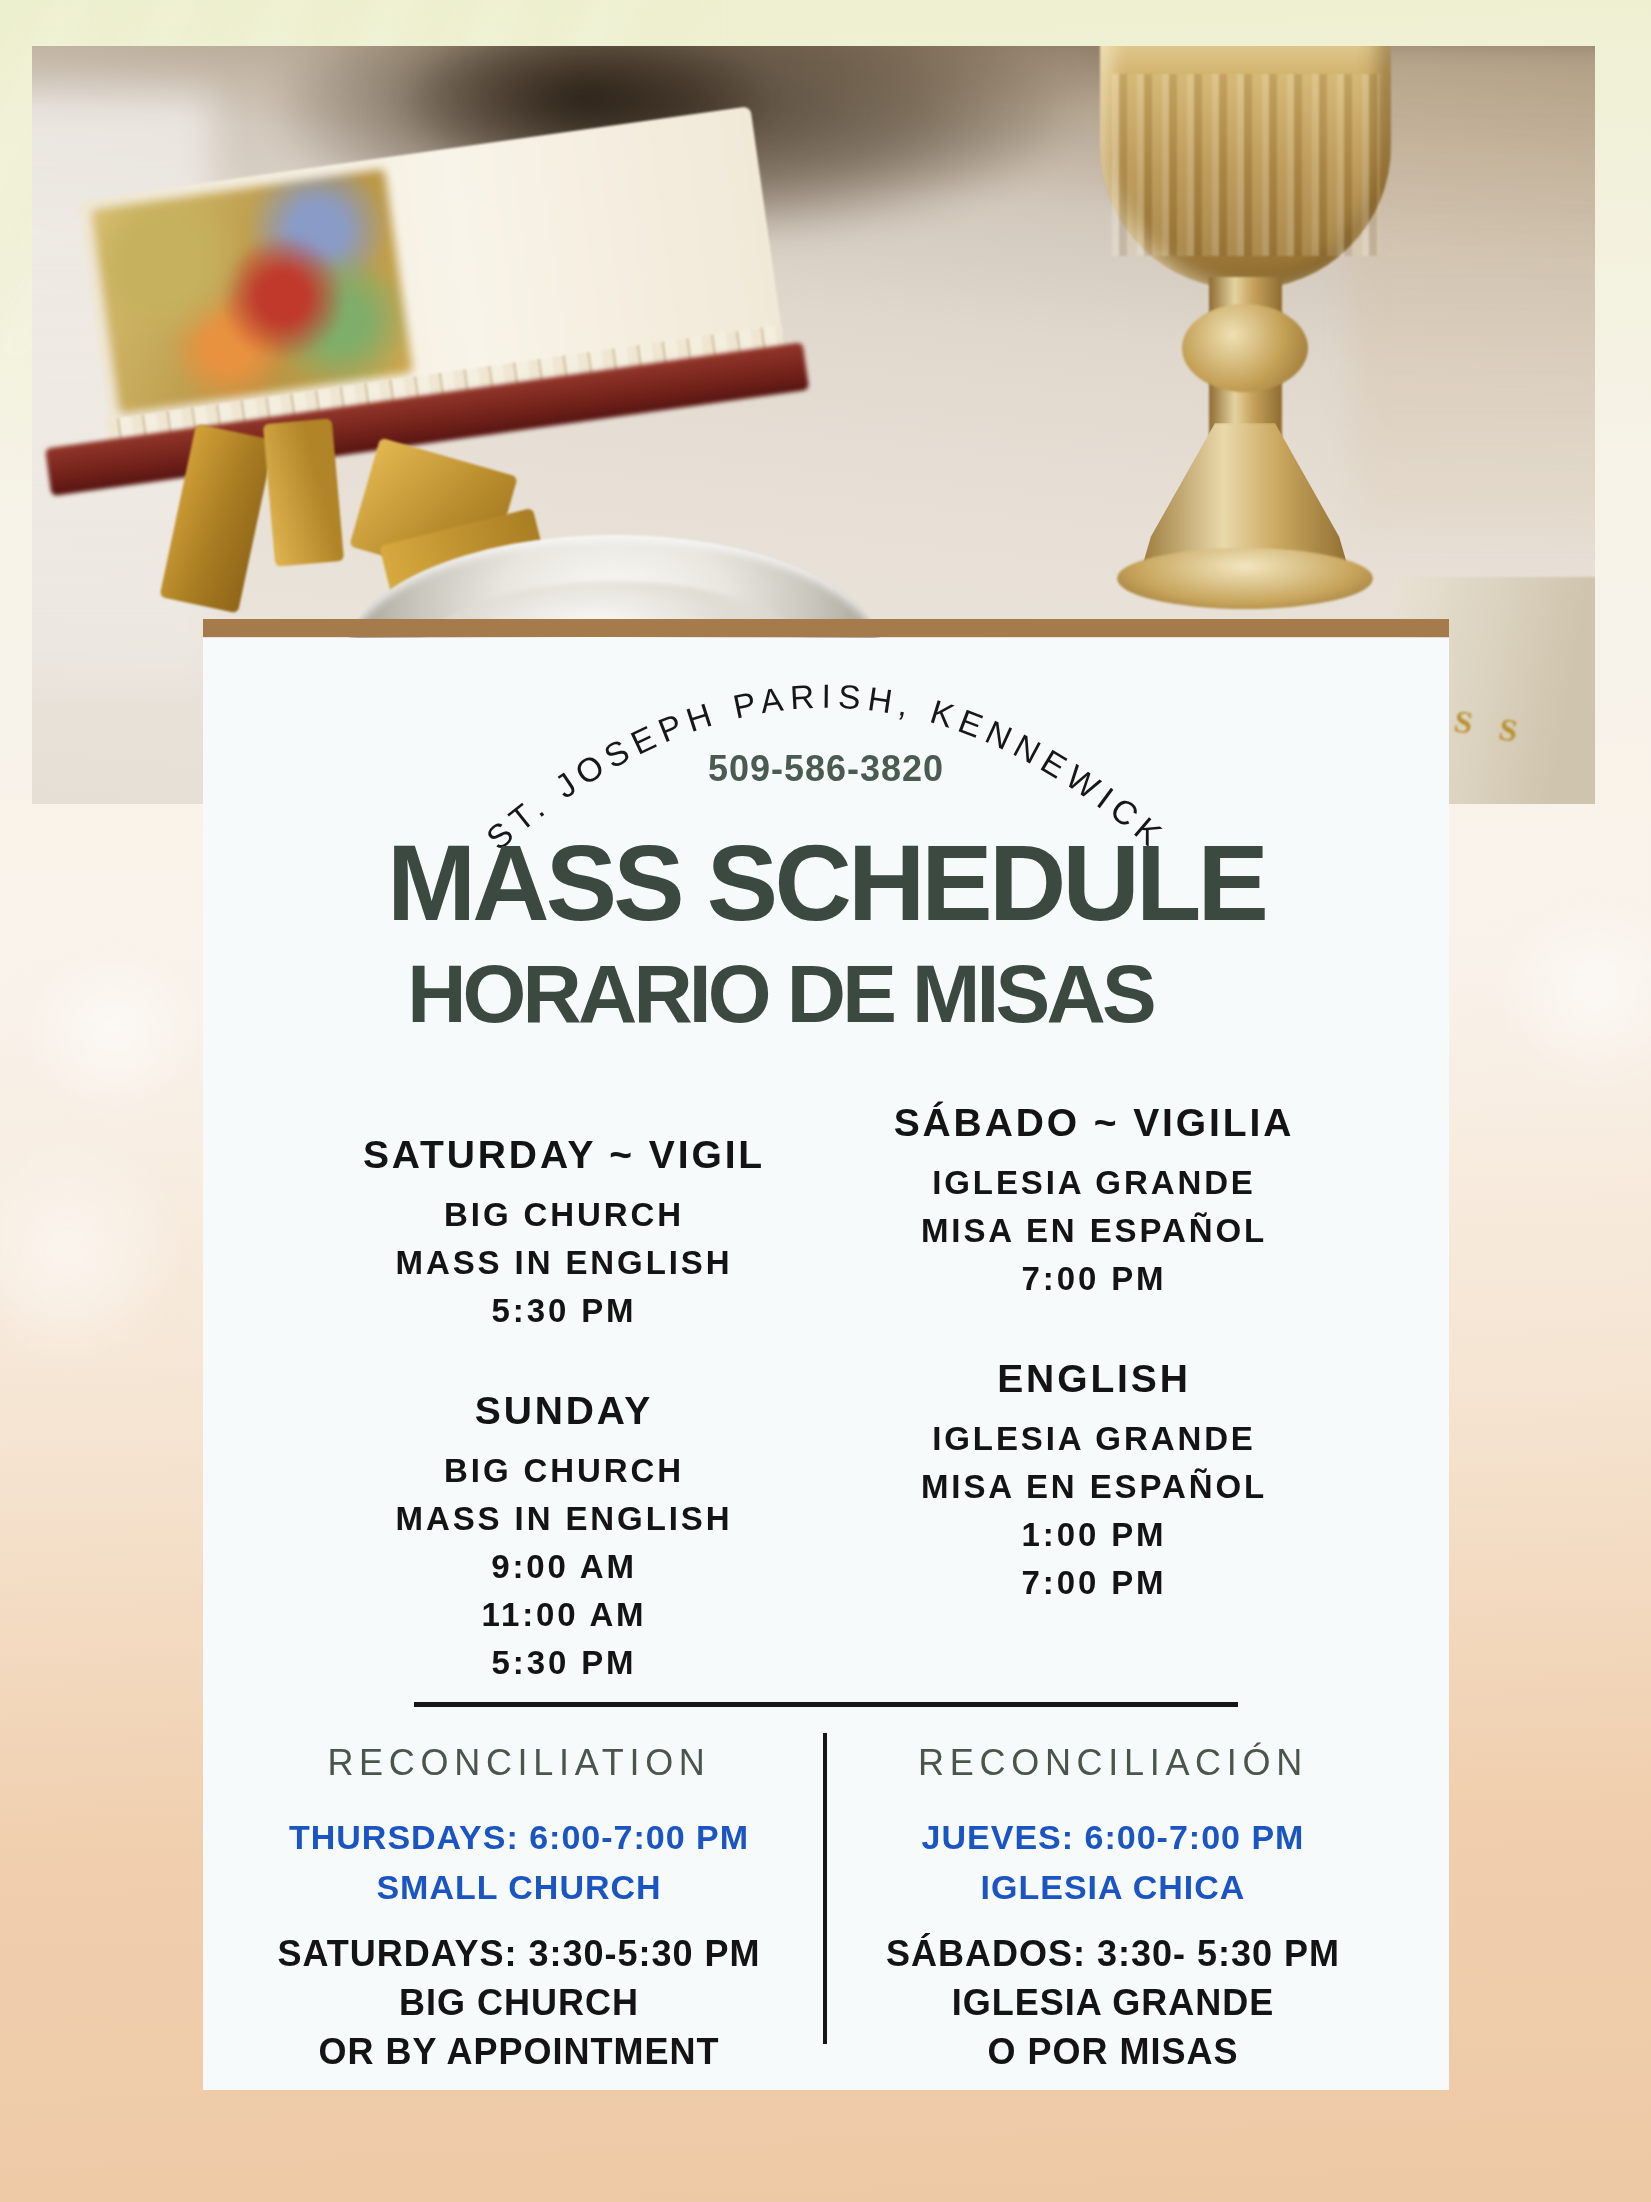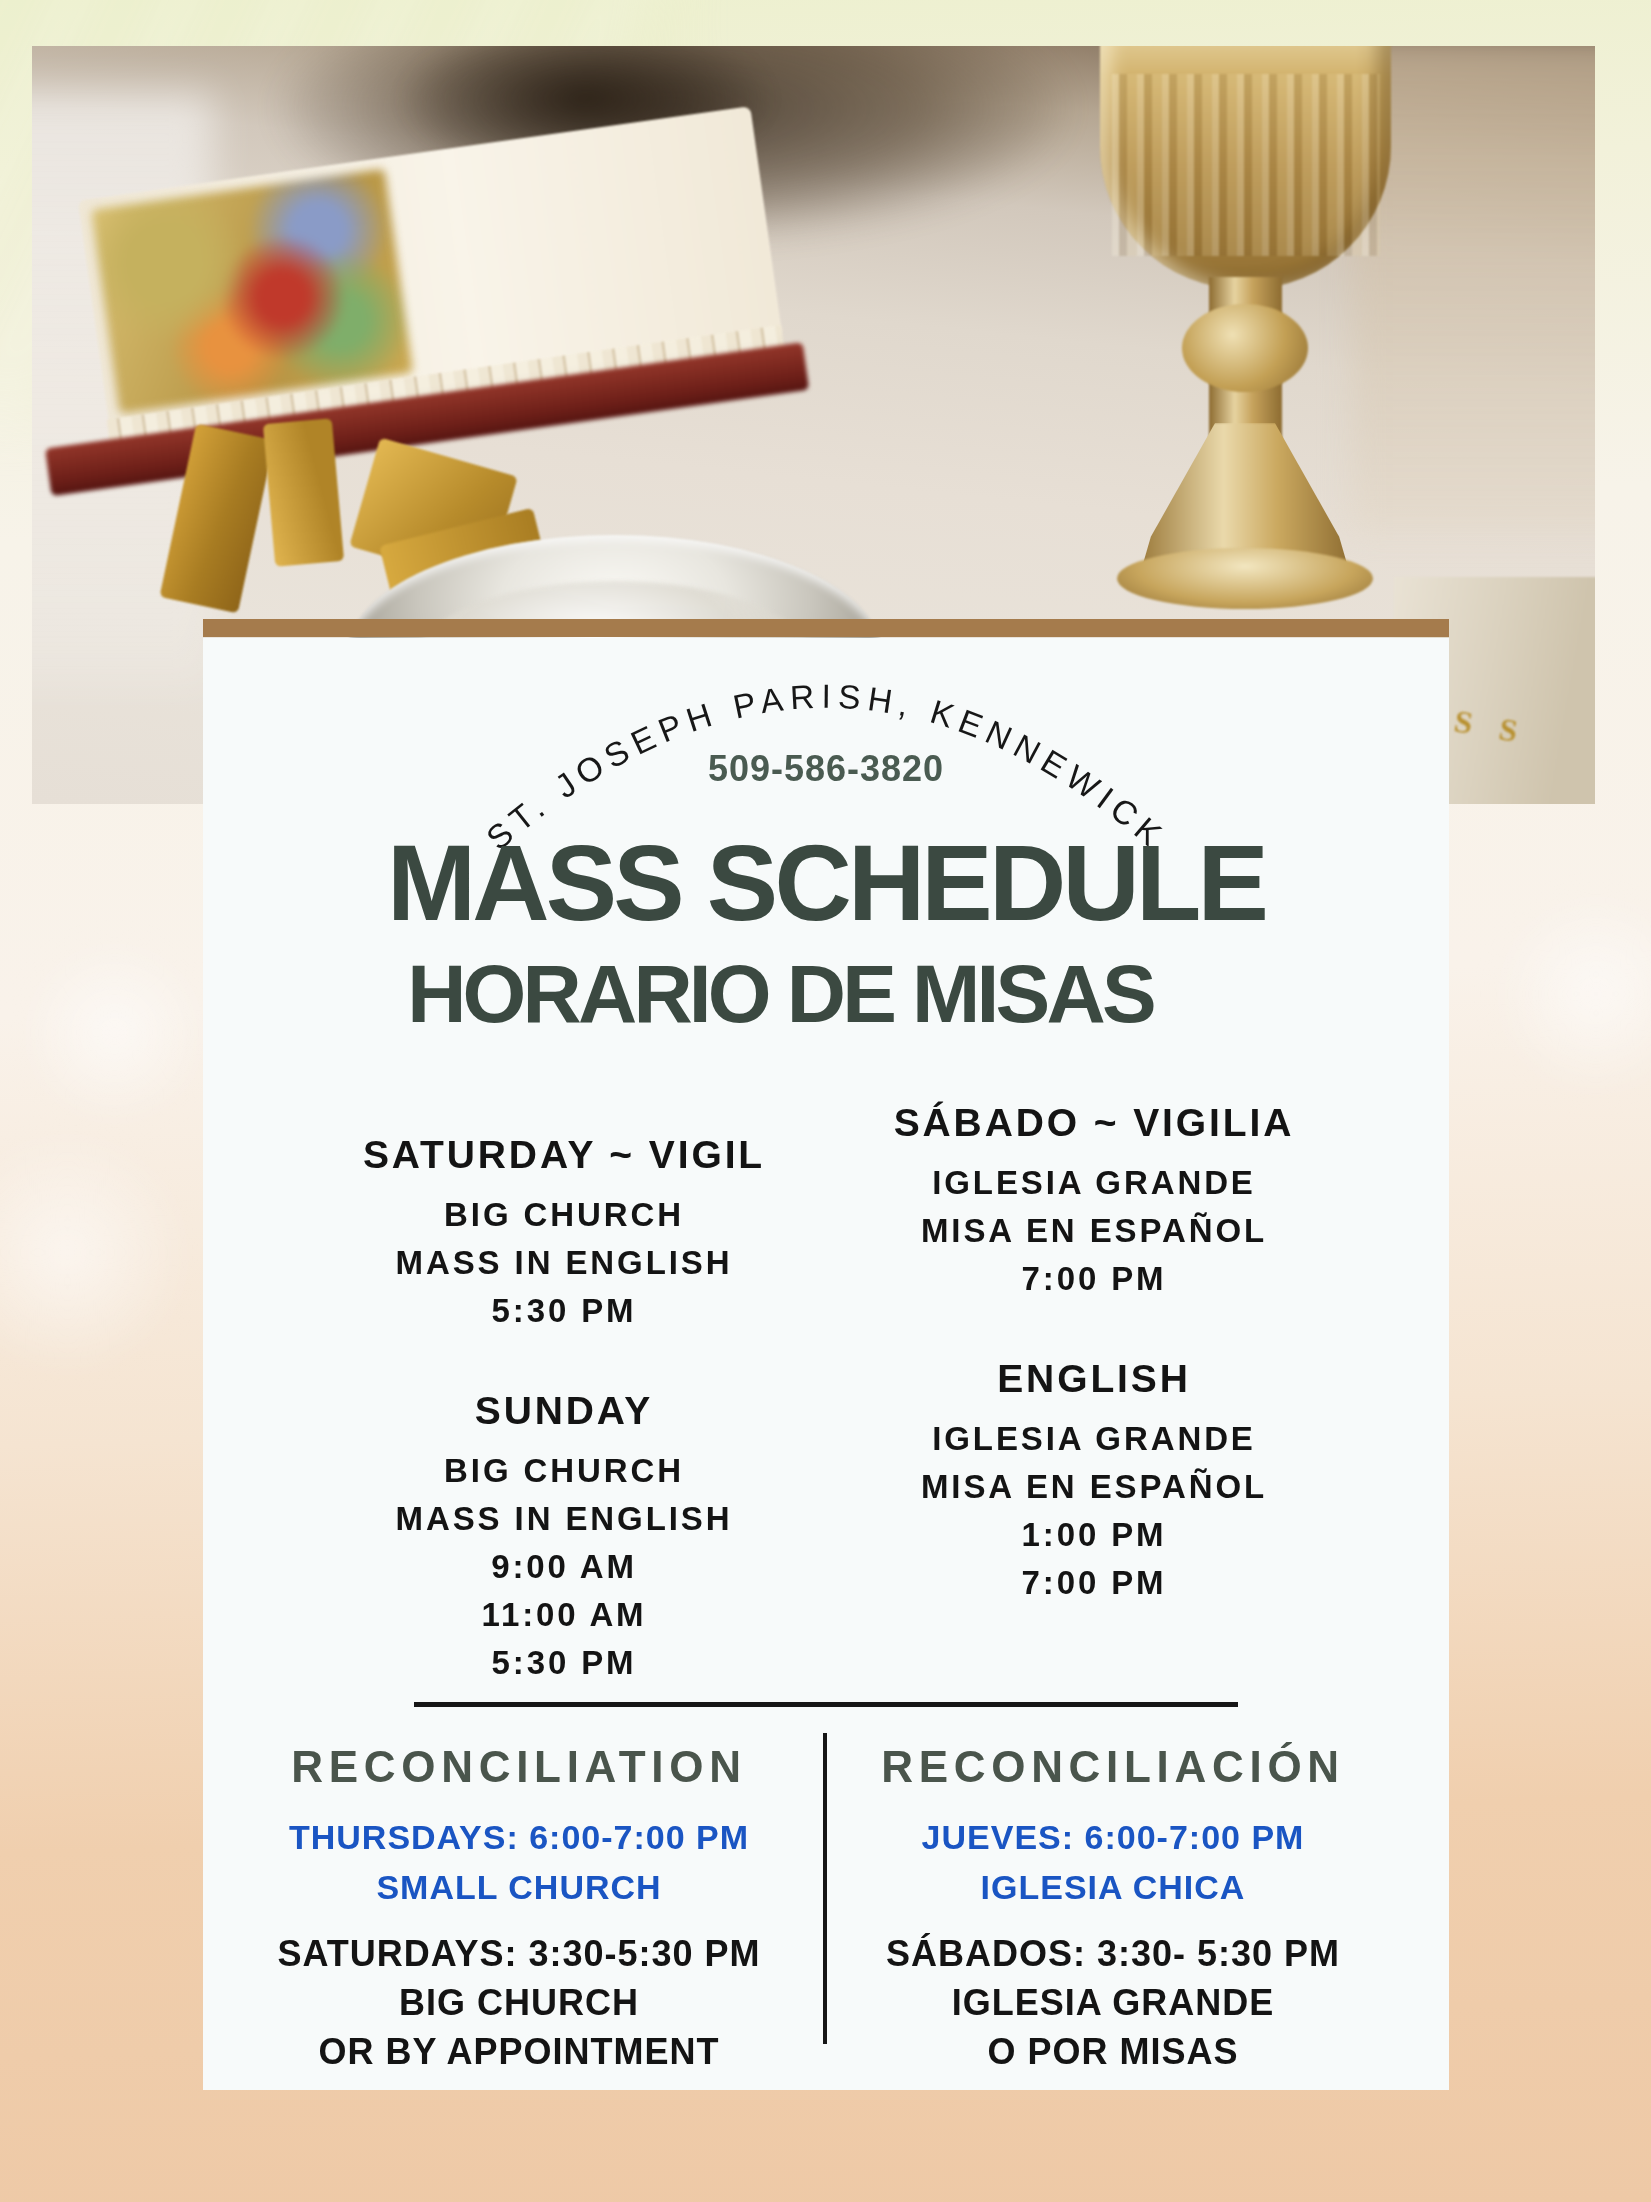--- a/index.html
+++ b/index.html
@@ -85,21 +85,21 @@
   .col-en{left:277px;width:574px;margin-top:32px;}
   .col-es{left:807px;width:574px;}
   .hdr-row1{top:1101px;}
   .lines-row1{top:1159px;}
   .hdr-row2{top:1357px;}
   .lines-row2{top:1415px;}
   .divider-h{position:absolute;left:414px;top:1702px;width:824px;height:4.8px;background:#161616;}
   .divider-v{position:absolute;left:823px;top:1733px;width:3.8px;height:311px;background:#161616;}
   .bcol-en{left:232px;width:574px;}
   .bcol-es{left:826px;width:574px;}
-  .recon-header{top:1742px;font-size:44px;font-weight:700;letter-spacing:5.7px;color:#4a554c;}
+  .recon-header{top:1742px;font-size:36px;font-weight:400;letter-spacing:5.7px;color:#4a554c;}
   .recon-blue{top:1812px;font-size:34px;font-weight:700;letter-spacing:1px;line-height:50px;color:#1a55c3;}
   .recon-black{top:1929px;font-size:36px;font-weight:700;letter-spacing:1px;line-height:49px;color:#141414;}
 </style>
 </head>
 <body>
 
 <div class="streak"></div>
 <div class="bokeh" style="left:19px;top:937px;width:191px;height:191px;"></div>
 <div class="bokeh" style="left:-57px;top:1128px;width:249px;height:249px;"></div>
 <div class="bokeh" style="left:1491px;top:889px;width:210px;height:210px;"></div>

